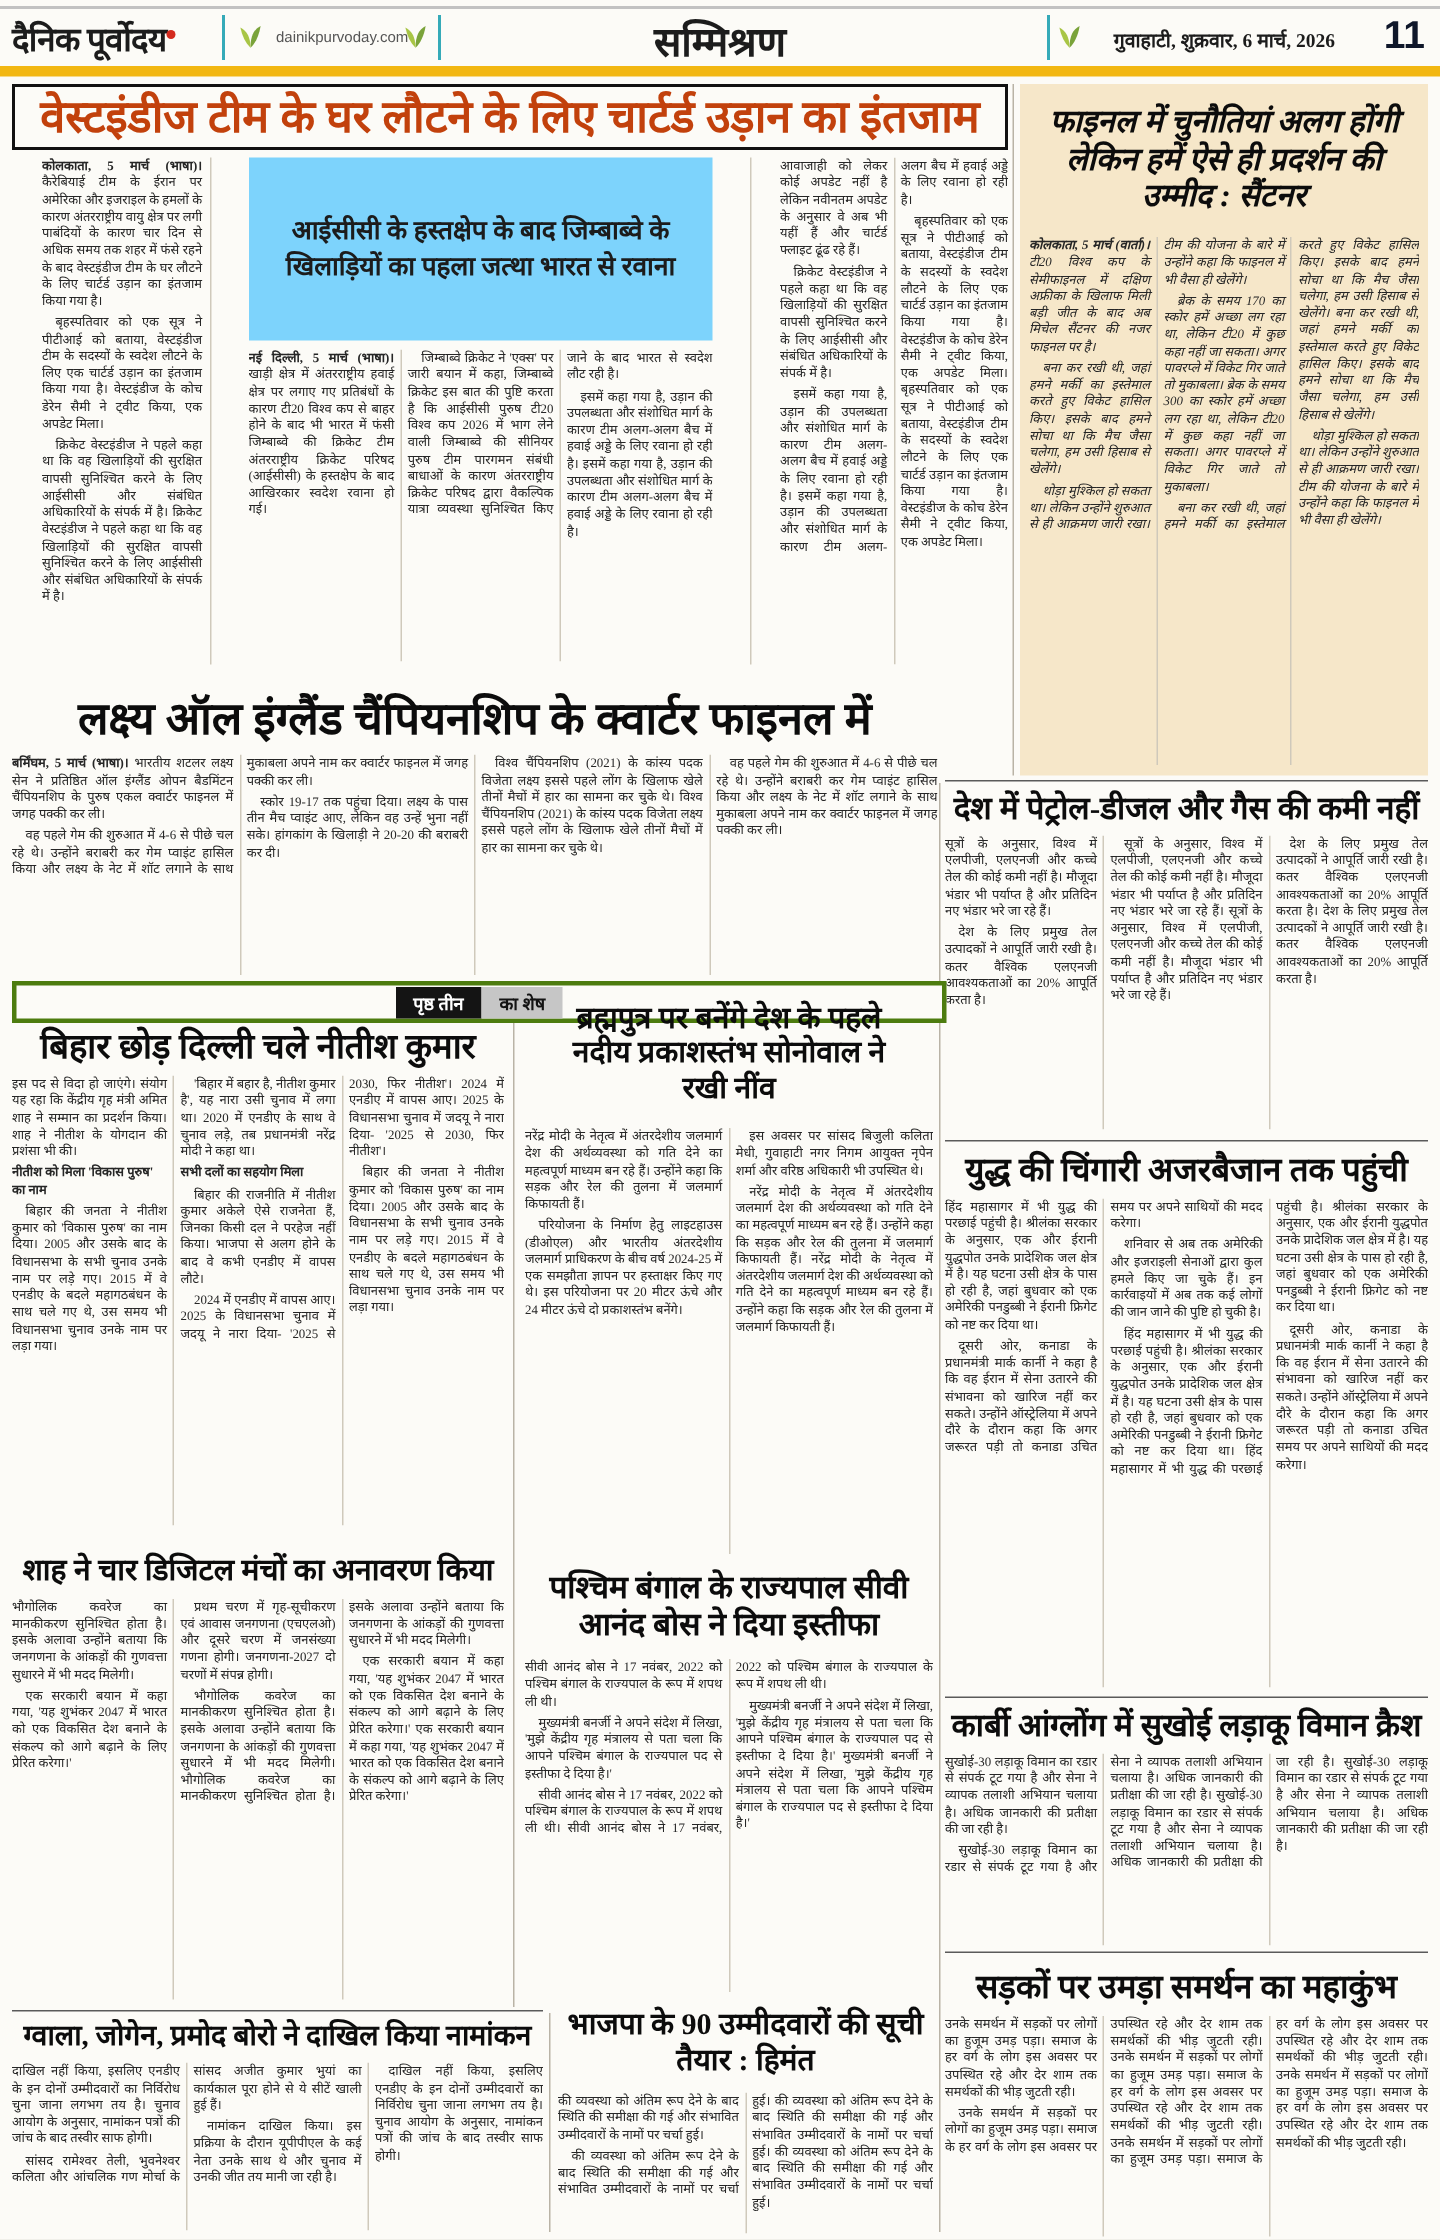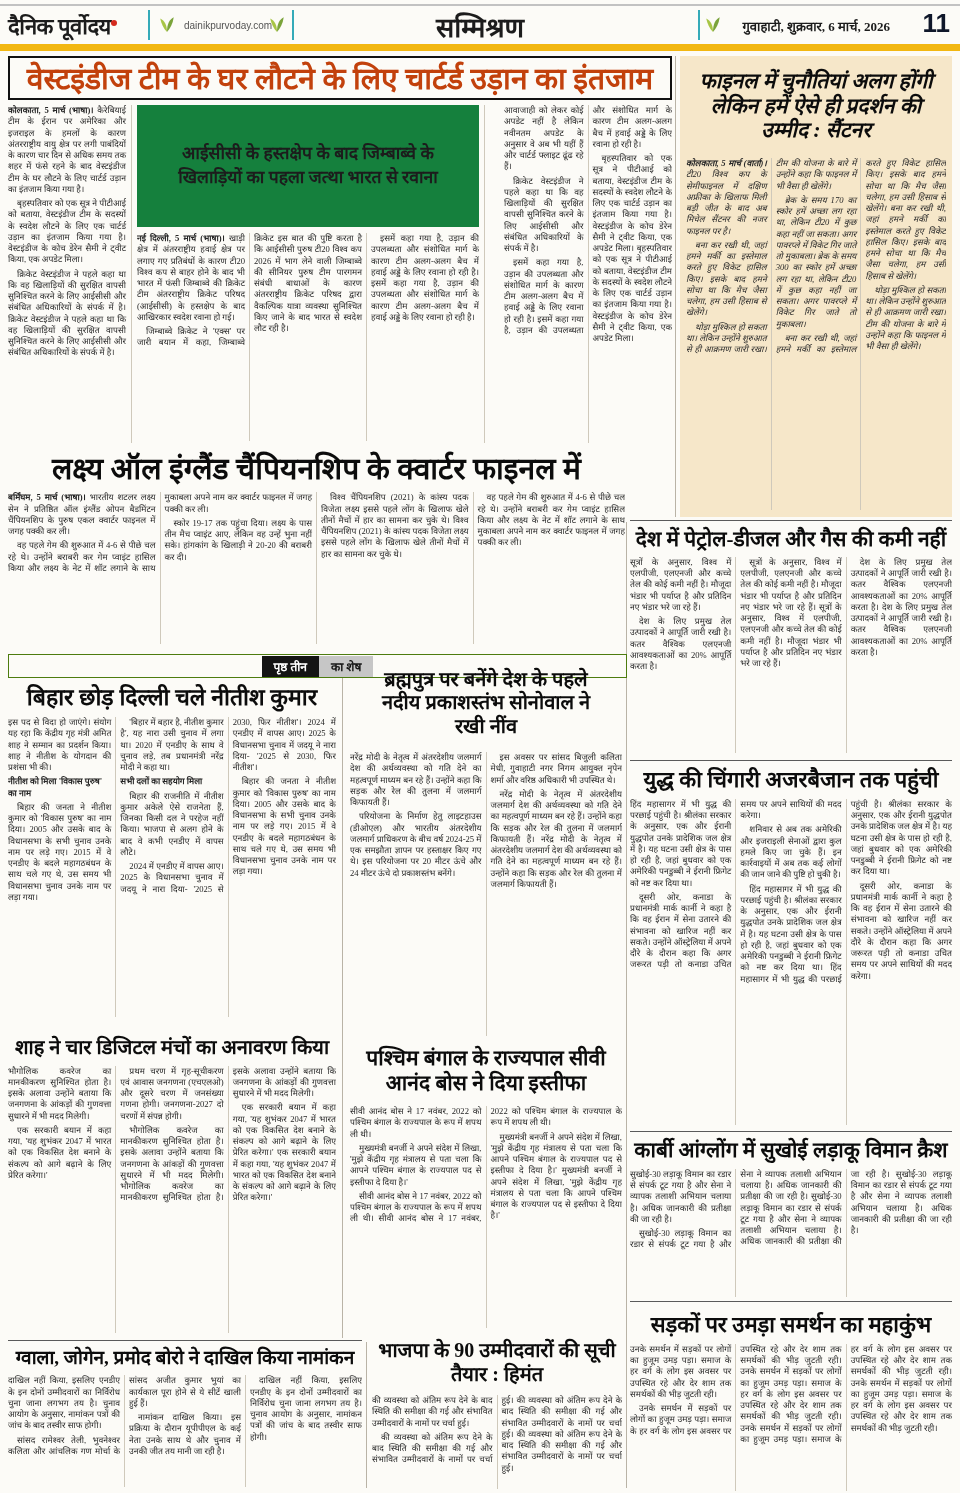--- a/index.html
+++ b/index.html
@@ -22,29 +22,29 @@
   .hl{font-weight:bold;text-align:center;color:#0c0c0c;line-height:1.18;}
   .hlbox{font-weight:bold;text-align:center;color:#c2410c;border:2px solid #111;line-height:1.1;
          display:flex;align-items:center;justify-content:center;}
   .bd{font-size:8.6px;line-height:1.31;text-align:justify;color:#262626;
       column-gap:9px;column-rule:1px solid #cfc9bb;overflow:hidden;}
   .bd p{margin:0 0 3px 0;text-indent:9px;}
   .bd p.nofill{text-indent:0;}
   .dl{font-weight:bold;}
   .sub{font-weight:bold;text-indent:0 !important;text-align:left;}
   .cream{background:#f6e7c9;font-style:italic;}
-  .creambox{background:#15803d;font-weight:bold;text-align:center;font-size:17.5px;line-height:1.35;
+  .creambox{background:#7dd3fc;font-weight:bold;text-align:center;font-size:17.5px;line-height:1.35;
             display:flex;align-items:center;justify-content:center;padding:10px 14px;box-sizing:border-box;}
   .rule-top{border-top:1px solid #5a5a5a;}
   .vline{position:absolute;width:1px;background:#b9b3a6;}
   
-  .contbar{position:absolute;border:1px solid #4d7c0f;display:flex;align-items:center;justify-content:center;background:#fcfbf7;}
+  .contbar{position:absolute;border:3px solid #4d7c0f;display:flex;align-items:center;justify-content:center;background:#fcfbf7;}
   .contbar .blk{background:#141414;color:#fff;font-weight:bold;font-size:12px;padding:2px 12px;}
   .contbar .gry{background:#c6c6c6;color:#141414;font-weight:bold;font-size:12px;padding:2px 12px;}
-  .zone{box-sizing:border-box;}
+  .zone{box-sizing:border-box;margin-left:20px;}
 </style>
 </head>
 <body>
 
 <div id="page">
   <div class="topline"></div>
 
   <header class="masthead">
     <div class="paper-name"><span>दैनिक पूर्वोदय</span><span class="reddot"></span></div>
     <div class="tealbar" style="left:148px"></div>
@@ -105,21 +105,21 @@
       <p class="nofill"><span class="dl">कोलकाता, 5 मार्च (वार्ता)।</span> <span>टी20 विश्व कप के सेमीफाइनल में दक्षिण अफ्रीका के खिलाफ मिली बड़ी जीत के बाद अब मिचेल सैंटनर की नजर फाइनल पर है।</span></p>
       <p>बना कर रखी थी, जहां हमने मर्की का इस्तेमाल करते हुए विकेट हासिल किए। इसके बाद हमने सोचा था कि मैच जैसा चलेगा, हम उसी हिसाब से खेलेंगे।</p>
       <p>थोड़ा मुश्किल हो सकता था। लेकिन उन्होंने शुरुआत से ही आक्रमण जारी रखा। टीम की योजना के बारे में उन्होंने कहा कि फाइनल में भी वैसा ही खेलेंगे।</p>
       <p>ब्रेक के समय 170 का स्कोर हमें अच्छा लग रहा था, लेकिन टी20 में कुछ कहा नहीं जा सकता। अगर पावरप्ले में विकेट गिर जाते तो मुकाबला। ब्रेक के समय 300 का स्कोर हमें अच्छा लग रहा था, लेकिन टी20 में कुछ कहा नहीं जा सकता। अगर पावरप्ले में विकेट गिर जाते तो मुकाबला।</p>
       <p>बना कर रखी थी, जहां हमने मर्की का इस्तेमाल करते हुए विकेट हासिल किए। इसके बाद हमने सोचा था कि मैच जैसा चलेगा, हम उसी हिसाब से खेलेंगे। बना कर रखी थी, जहां हमने मर्की का इस्तेमाल करते हुए विकेट हासिल किए। इसके बाद हमने सोचा था कि मैच जैसा चलेगा, हम उसी हिसाब से खेलेंगे।</p>
       <p>थोड़ा मुश्किल हो सकता था। लेकिन उन्होंने शुरुआत से ही आक्रमण जारी रखा। टीम की योजना के बारे में उन्होंने कहा कि फाइनल में भी वैसा ही खेलेंगे।</p>
     </div>
   </section>
 
   <section class="art" style="left:8px;top:447px;width:617px;height:203px">
-    <div class="hl" style="font-size:30px;margin:4px 0 6px">लक्ष्य ऑल इंग्लैंड चैंपियनशिप के क्वार्टर फाइनल में</div>
+    <div class="hl" style="font-size:30px;margin:15px 0 6px">लक्ष्य ऑल इंग्लैंड चैंपियनशिप के क्वार्टर फाइनल में</div>
     <div class="bd" style="column-count:4;height:152px">
       <p class="nofill"><span class="dl">बर्मिंघम, 5 मार्च (भाषा)।</span> <span>भारतीय शटलर लक्ष्य सेन ने प्रतिष्ठित ऑल इंग्लैंड ओपन बैडमिंटन चैंपियनशिप के पुरुष एकल क्वार्टर फाइनल में जगह पक्की कर ली।</span></p>
       <p>वह पहले गेम की शुरुआत में 4-6 से पीछे चल रहे थे। उन्होंने बराबरी कर गेम प्वाइंट हासिल किया और लक्ष्य के नेट में शॉट लगाने के साथ मुकाबला अपने नाम कर क्वार्टर फाइनल में जगह पक्की कर ली।</p>
       <p>स्कोर 19-17 तक पहुंचा दिया। लक्ष्य के पास तीन मैच प्वाइंट आए, लेकिन वह उन्हें भुना नहीं सके। हांगकांग के खिलाड़ी ने 20-20 की बराबरी कर दी।</p>
       <p>विश्व चैंपियनशिप (2021) के कांस्य पदक विजेता लक्ष्य इससे पहले लोंग के खिलाफ खेले तीनों मैचों में हार का सामना कर चुके थे। विश्व चैंपियनशिप (2021) के कांस्य पदक विजेता लक्ष्य इससे पहले लोंग के खिलाफ खेले तीनों मैचों में हार का सामना कर चुके थे।</p>
       <p>वह पहले गेम की शुरुआत में 4-6 से पीछे चल रहे थे। उन्होंने बराबरी कर गेम प्वाइंट हासिल किया और लक्ष्य के नेट में शॉट लगाने के साथ मुकाबला अपने नाम कर क्वार्टर फाइनल में जगह पक्की कर ली।</p>
     </div>
   </section>
 
   <section class="art rule-top" style="left:630px;top:520px;width:322px;height:237px;padding-top:4px;box-sizing:border-box">

